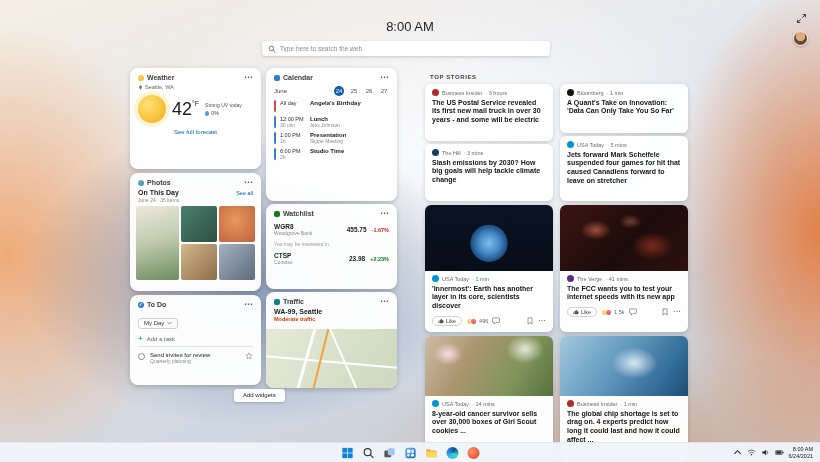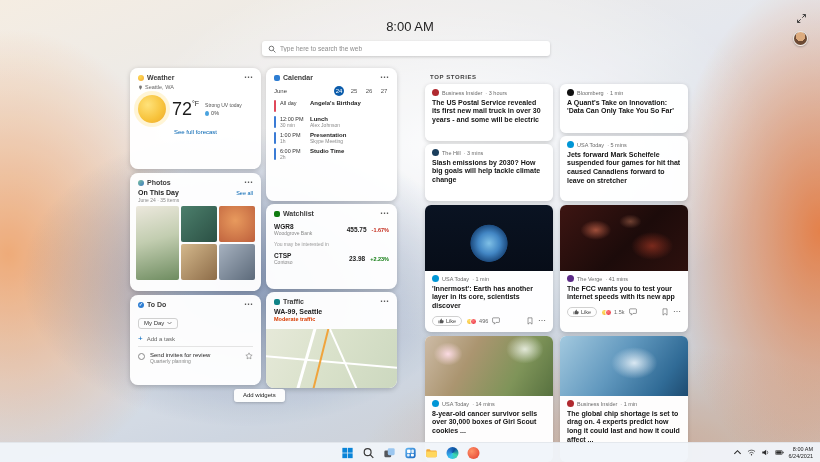--- a/index.html
+++ b/index.html
@@ -215,21 +215,21 @@
       <span class="dots">⋯</span>
     </div>
     <div class="w-loc">
       <svg viewBox="0 0 12 12">
           <path d="M6 1a3.5 3.5 0 0 1 3.5 3.5C9.5 7 6 11 6 11S2.5 7 2.5 4.5A3.5 3.5 0 0 1 6 1z" fill="#777"></path>
         </svg>
       <span>Seattle, WA</span>
     </div>
     <div class="w-main">
       <div class="sun"></div>
-      <div class="w-temp"><span>72</span><span class="w-unit">°F</span></div>
+      <div class="w-temp"><span>42</span><span class="w-unit">°F</span></div>
       <div class="w-right">
         <div class="w-cond">Strong UV today</div>
         <div class="w-precip">
           <span class="drop"></span>
           <span>0%</span>
         </div>
       </div>
     </div>
     <div class="w-link">See full forecast</div>
   </div>

